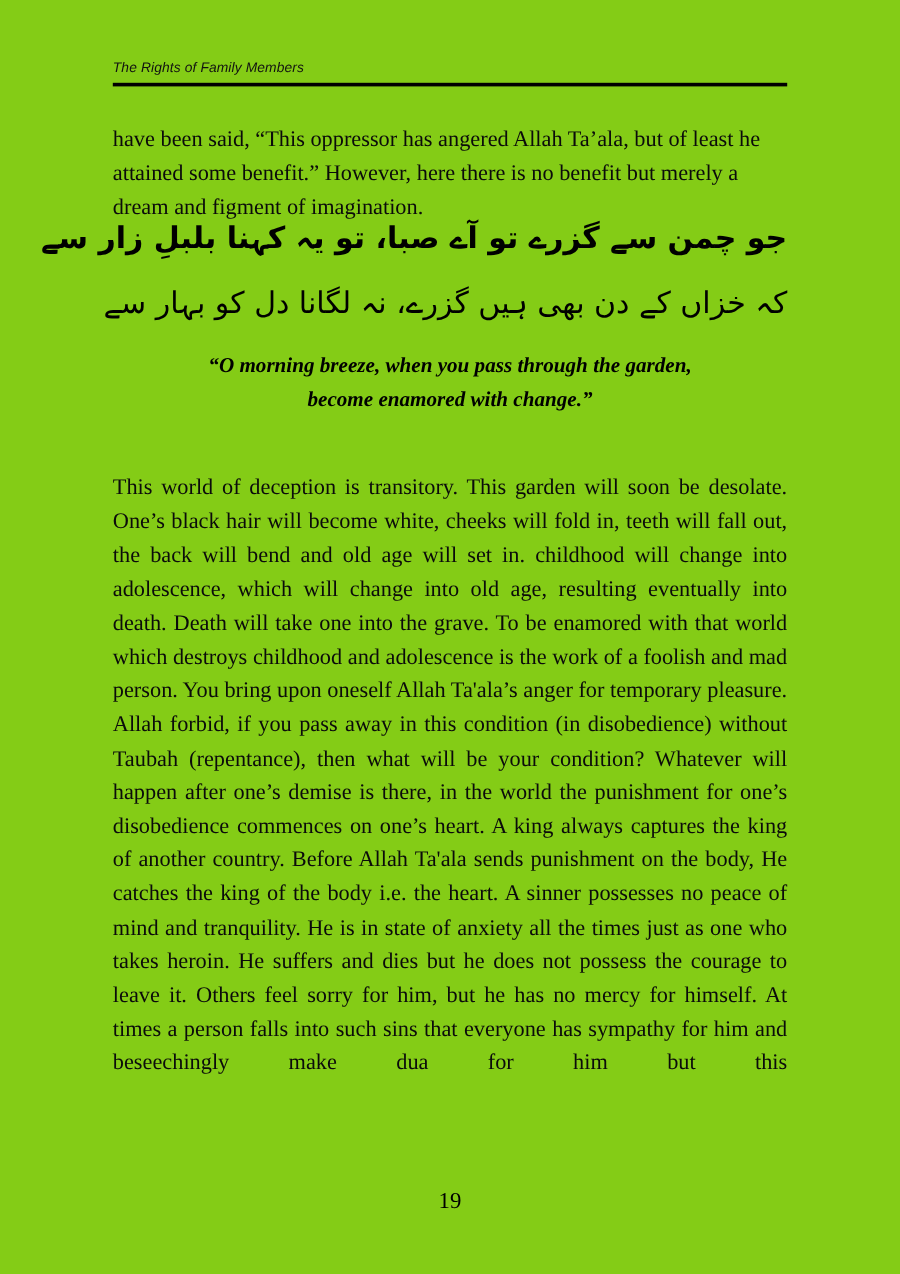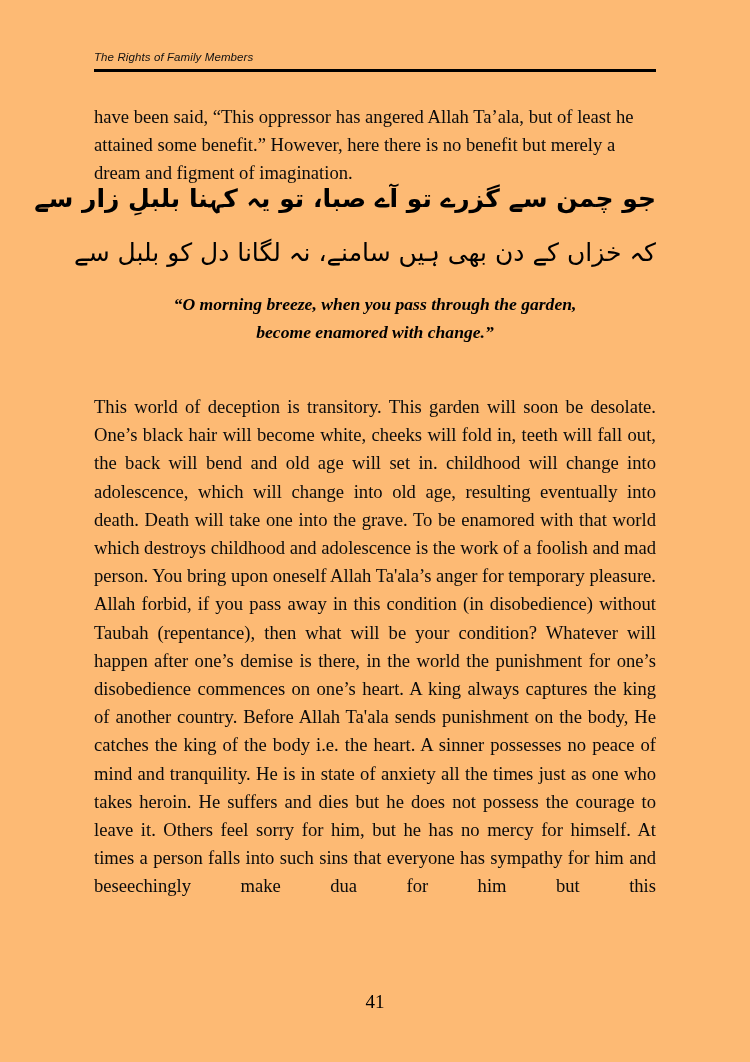--- a/index.html
+++ b/index.html
@@ -5,21 +5,21 @@
 <style>
   html, body {
     margin: 0;
     padding: 0;
     background: #ffffff;
   }
   .page {
     position: relative;
     width: 750px;
     height: 1062px;
-    background: #fdba74;
+    background: #84cc16;
     overflow: hidden;
     margin: 0 auto;
   }
 
   
   .running-header {
     position: absolute;
     left: 94px;
     top: 50px;
     width: 562px;
@@ -132,27 +132,27 @@
   <div class="running-header">The Rights of Family Members</div>
 
   <div class="header-rule"></div>
 
   <div class="textcol para-intro">
     <p class="para">have been said, “This oppressor has angered Allah Ta’ala, but of least he attained some benefit.” However, here there is no benefit but merely a dream and figment of imagination.</p>
   </div>
 
   <div class="urdu-block">
     <div class="urdu-line l1">جو چمن سے گزرے تو آے صبا، تو یہ کہنا بلبلِ زار سے</div>
-    <div class="urdu-line l2">کہ خزاں کے دن بھی ہیں سامنے، نہ لگانا دل کو بلبل سے</div>
+    <div class="urdu-line l2">کہ خزاں کے دن بھی ہیں گزرے، نہ لگانا دل کو بہار سے</div>
   </div>
 
   <div class="translation">
     <span class="tline">“O morning breeze, when you pass through the garden,</span>
     <span class="tline">become enamored with change.”</span>
   </div>
 
   <div class="textcol para-main">
     <p class="para">This world of deception is transitory. This garden will soon be desolate. One’s black hair will become white, cheeks will fold in, teeth will fall out, the back will bend and old age will set in. childhood will change into adolescence, which will change into old age, resulting eventually into death. Death will take one into the grave. To be enamored with that world which destroys childhood and adolescence is the work of a foolish and mad person. You bring upon oneself Allah Ta'ala’s anger for temporary pleasure. Allah forbid, if you pass away in this condition (in disobedience) without Taubah (repentance), then what will be your condition? Whatever will happen after one’s demise is there, in the world the punishment for one’s disobedience commences on one’s heart. A king always captures the king of another country. Before Allah Ta'ala sends punishment on the body, He catches the king of the body i.e. the heart. A sinner possesses no peace of mind and tranquility. He is in state of anxiety all the times just as one who takes heroin. He suffers and dies but he does not possess the courage to leave it. Others feel sorry for him, but he has no mercy for himself. At times a person falls into such sins that everyone has sympathy for him and beseechingly make dua for him but this</p>
   </div>
 
-  <div class="folio">41</div>
+  <div class="folio">19</div>
 
 </div>
 
 </body></html>

